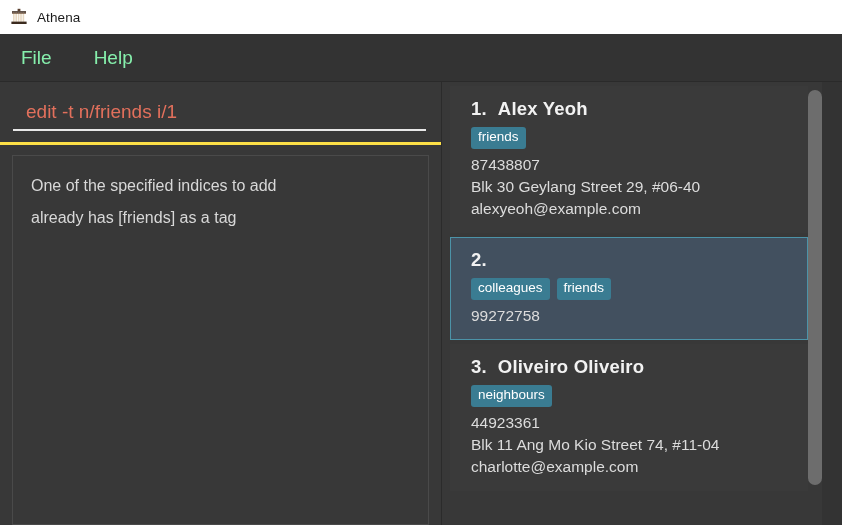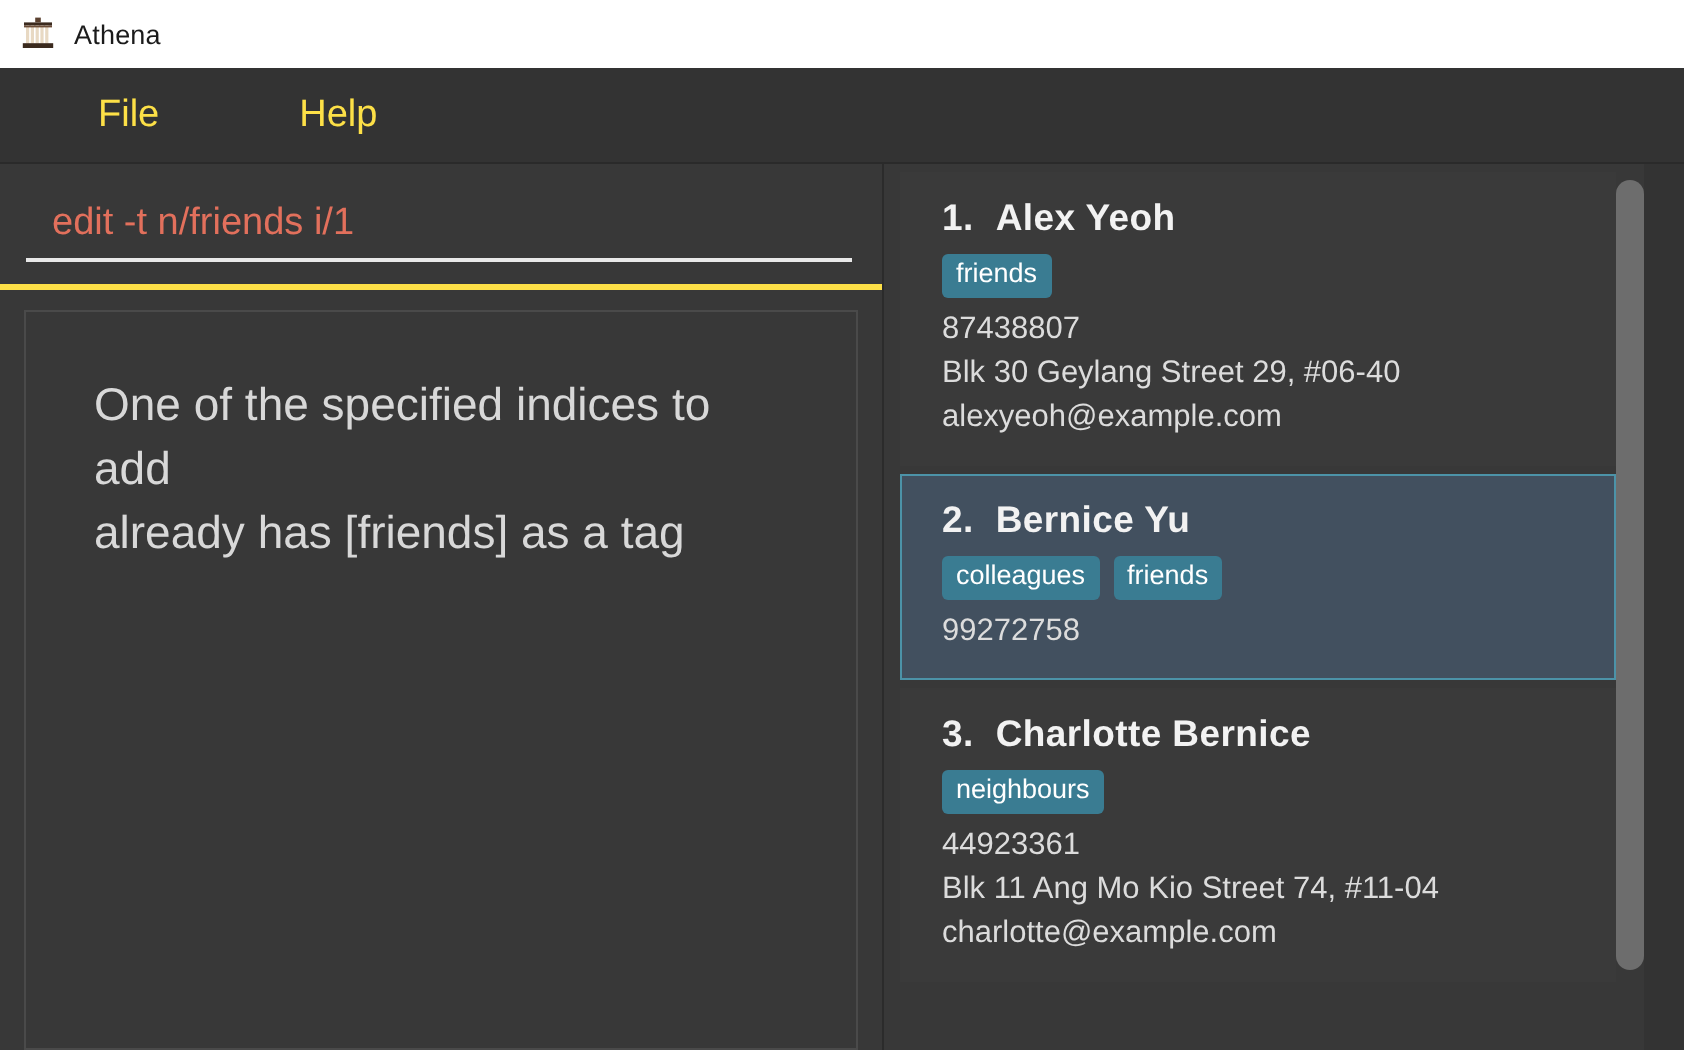--- a/index.html
+++ b/index.html
@@ -42,25 +42,24 @@
     height: 48px;
     background: #333333;
     display: flex;
     align-items: center;
     padding-left: 21px;
     box-sizing: border-box;
     border-bottom: 1px solid #2a2a2a;
   }
   .menu-item {
     font-size: 19px;
-    color: #fde047;
+    color: #86efac;
     margin-right: 42px;
     cursor: default;
     line-height: 1;
-    margin-left: 28px;
   }
 
   
   #main {
     display: flex;
     height: 443px;
     background: #383838;
     align-items: stretch;
   }
 
@@ -119,24 +118,24 @@
   #result-box {
     height: 100%;
     box-sizing: border-box;
     border: 1px solid #4a4a4a;
     background: #383838;
     padding: 14px 18px;
     overflow: hidden;
   }
   #result-text {
     color: #d8d8d8;
-    font-size: 23px;
+    font-size: 16px;
     line-height: 32px;
     white-space: pre-wrap;
-    margin: 16px;
+    margin: 0;
   }
 
   
   #list-pane {
     flex: 1 1 auto;
     background: #383838;
     position: relative;
     overflow: hidden;
     box-sizing: border-box;
     padding: 6px 0 0 0;
@@ -275,33 +274,32 @@
           <span class="tag">friends</span>
         </div>
         <div class="person-field">87438807</div>
         <div class="person-field">Blk 30 Geylang Street 29, #06-40</div>
         <div class="person-field">alexyeoh@example.com</div>
       </div>
 
       <div class="person-card selected">
         <div class="person-head">
           <span class="person-index">2.</span>
-          <span>Bernice Yu</span>
         </div>
         <div class="tag-row">
           <span class="tag">colleagues</span>
           <span class="tag">friends</span>
         </div>
         <div class="person-field">99272758</div>
       </div>
 
       <div class="person-card">
         <div class="person-head">
           <span class="person-index">3.</span>
-          <span>Charlotte Bernice</span>
+          <span>Oliveiro Oliveiro</span>
         </div>
         <div class="tag-row">
           <span class="tag">neighbours</span>
         </div>
         <div class="person-field">44923361</div>
         <div class="person-field">Blk 11 Ang Mo Kio Street 74, #11-04</div>
         <div class="person-field">charlotte@example.com</div>
       </div>
 
     </div>

